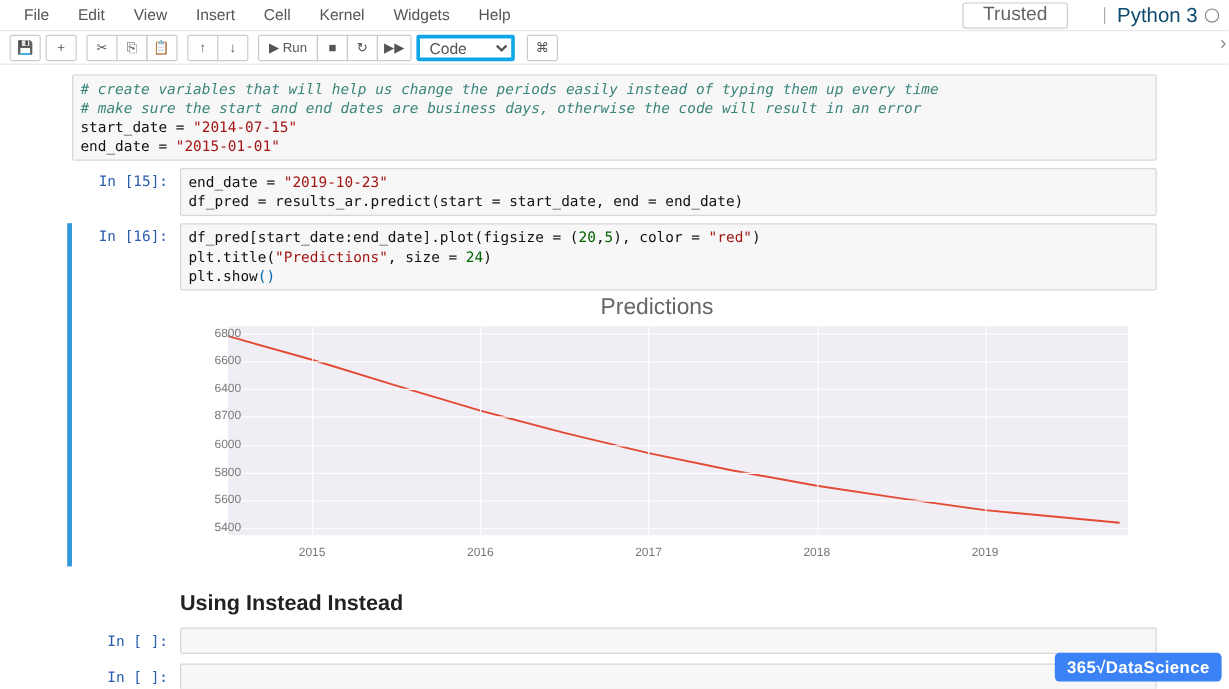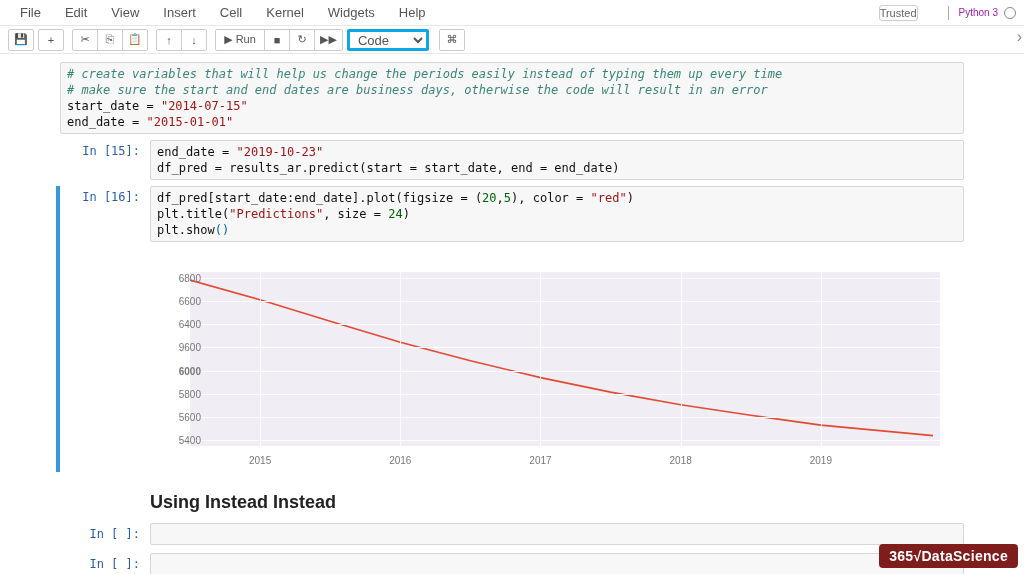--- a/index.html
+++ b/index.html
@@ -23,31 +23,31 @@
   .menubar .menu-item {
     padding: 4px 12px;
     color: #555;
     font-size: 13px;
     cursor: pointer;
   }
   .menubar .spacer { flex: 1; }
   .trusted {
     border: 1px solid #ccc;
     border-radius: 3px;
-    padding: 1px 0;
-    font-size: 11px;
+    padding: 1px 16px;
+    font-size: 16px;
     color: #666;
     margin-right: 30px;
   }
   .kernel-ind {
     display: flex;
     align-items: center;
     gap: 6px;
-    font-size: 10px;
-    color: #a21caf;
+    font-size: 17px;
+    color: #0c4a6e;
   }
   .kernel-circle {
     display: inline-block;
     width: 12px;
     height: 12px;
     border: 1px solid #888;
     border-radius: 50%;
   }
   .kernel-sep {
     width: 1px;
@@ -208,21 +208,21 @@
     margin-bottom: 8px;
   }
   .empty-cell .input-area {
     min-height: 22px;
     background: #f7f7f7;
   }
   .logo-badge {
     position: absolute;
     right: 6px;
     bottom: 6px;
-    background: #7f1d1d;
+    background: #3b82f6;
     color: #fff;
     font-size: 14px;
     font-weight: 600;
     border-radius: 4px;
     padding: 4px 10px;
     letter-spacing: 0.3px;
   }
   .right-arrow {
     position: absolute;
     right: 2px;
@@ -305,37 +305,38 @@
           <div class="code" id="code-2">df_pred[start_date:end_date].plot(figsize = (<span class="c-number">20</span>,<span class="c-number">5</span>), color = <span class="c-string">"red"</span>)
 plt.title(<span class="c-string">"Predictions"</span>, size = <span class="c-number">24</span>)
 plt.show<span class="c-paren">()</span></div>
         </div>
       </div>
 
       <div style="display:flex;">
         <div class="prompt"></div>
         <div class="output-area">
           <div class="chart-wrap">
+            <div class="chart-title">Predictions</div>
             <div class="plot-box" id="plot-box" style="width: 750px; height: 174px;">
               <svg class="plot-line" id="plot-svg" viewBox="0 0 750 174" preserveAspectRatio="none">
                   <path d="M0.0 8.1 L70.1 27.8 L140.2 49.3 L210.3 70.2 L280.4 88.7 L350.5 105.6 L420.6 120.1 L490.7 132.8 L560.7 143.3 L630.8 153.1 L743.0 163.6 " stroke="#e24a33" stroke-width="1.6" fill="none"></path>
                 </svg>
             </div>
             <div id="ytick-container"></div>
             <div id="xtick-container"></div>
           <div class="gridline-h" style="top: 194.2px; left: 35px; right: 0px; position: absolute;"></div>
               <div class="ytick" style="top: 194.2px;">5400</div>
               <div class="gridline-h" style="top: 171px; left: 35px; right: 0px; position: absolute;"></div>
               <div class="ytick" style="top: 171px;">5600</div>
               <div class="gridline-h" style="top: 147.8px; left: 35px; right: 0px; position: absolute;"></div>
               <div class="ytick" style="top: 147.8px;">5800</div>
               <div class="gridline-h" style="top: 124.6px; left: 35px; right: 0px; position: absolute;"></div>
-              <div class="ytick" style="top: 124.6px; font-weight: bold;">6000</div>
+              <div class="ytick" style="top: 124.6px;">6000</div>
               <div class="gridline-h" style="top: 101.4px; left: 35px; right: 0px; position: absolute;"></div>
-              <div class="ytick" style="top: 101.4px;">9600</div>
+              <div class="ytick" style="top: 101.4px;">8700</div>
               <div class="gridline-h" style="top: 78.2px; left: 35px; right: 0px; position: absolute;"></div>
               <div class="ytick" style="top: 78.2px;">6400</div>
               <div class="gridline-h" style="top: 55px; left: 35px; right: 0px; position: absolute;"></div>
               <div class="ytick" style="top: 55px;">6600</div>
               <div class="gridline-h" style="top: 31.8px; left: 35px; right: 0px; position: absolute;"></div>
               <div class="ytick" style="top: 31.8px;">6800</div>
               <div class="gridline-v" style="left: 105.093px; top: 26px; bottom: 20px; position: absolute;"></div>
               <div class="xtick" style="left: 105.093px;">2015</div>
               <div class="gridline-v" style="left: 245.28px; top: 26px; bottom: 20px; position: absolute;"></div>
               <div class="xtick" style="left: 245.28px;">2016</div>

